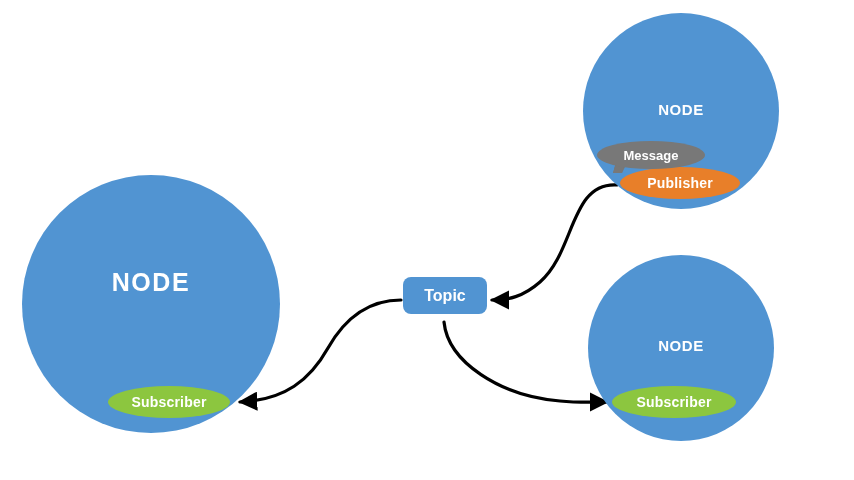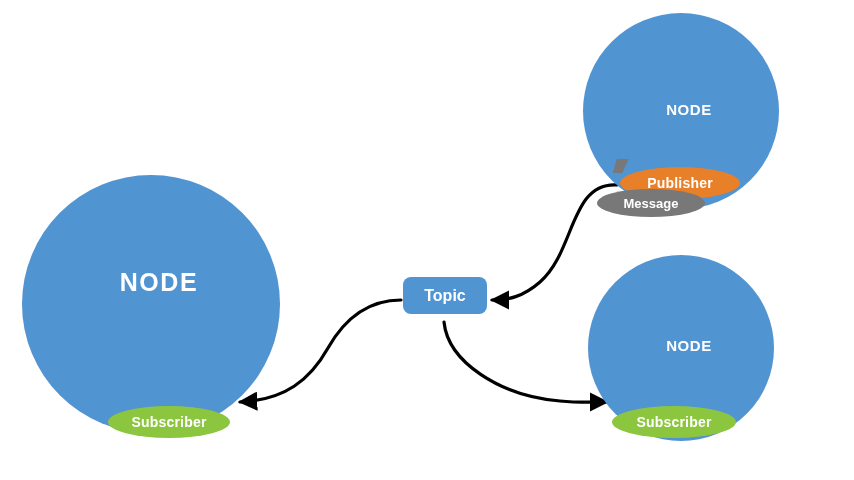--- a/index.html
+++ b/index.html
@@ -46,21 +46,20 @@
     background: #5194D2;
   }
   .node-label {
     position: absolute;
     left: 0;
     width: 100%;
     text-align: center;
     color: #ffffff;
     font-weight: bold;
     letter-spacing: .6px;
-    padding-left: 8px;
   }
   #node-left      { left: 22px;  top: 175px; width: 258px; height: 258px; }
   #node-left .node-label   { top: 93px; font-size: 25px; letter-spacing: 1.6px; }
   #node-top-right { left: 583px; top: 13px;  width: 196px; height: 196px; }
   #node-top-right .node-label { top: 88px; font-size: 15px; }
   #node-bot-right { left: 588px; top: 255px; width: 186px; height: 186px; }
   #node-bot-right .node-label { top: 82px; font-size: 15px; }
 
   
   .pill {
@@ -68,21 +67,21 @@
     border-radius: 50%;
     display: flex;
     align-items: center;
     justify-content: center;
     color: #ffffff;
     font-weight: bold;
     font-size: 14px;
     letter-spacing: .2px;
     white-space: nowrap;
   }
-  .pill.subscriber { background: #8CC63F; margin-top: 20px; }
+  .pill.subscriber { background: #8CC63F; }
   .pill.publisher  { background: #E87F29; }
 
   #sub-left      { left: 108px; top: 386px; width: 122px; height: 32px; }
   #sub-bot-right { left: 612px; top: 386px; width: 124px; height: 32px; }
   #publisher     { left: 620px; top: 167px; width: 120px; height: 32px; }
 
   
   #message-callout {
     position: absolute;
     left: 597px;
@@ -99,21 +98,20 @@
     border-radius: 50%;
     background: #787878;
     display: flex;
     align-items: center;
     justify-content: center;
     color: #ffffff;
     font-weight: bold;
     font-size: 13px;
     white-space: nowrap;
     z-index: 2;
-    margin-top: 48px;
   }
   #message-tail {
     position: absolute;
     left: 18px;
     top: 18px;
     width: 0;
     height: 0;
     border-left: 9px solid #787878;
     border-right: 3px solid transparent;
     border-top: 14px solid #787878;

